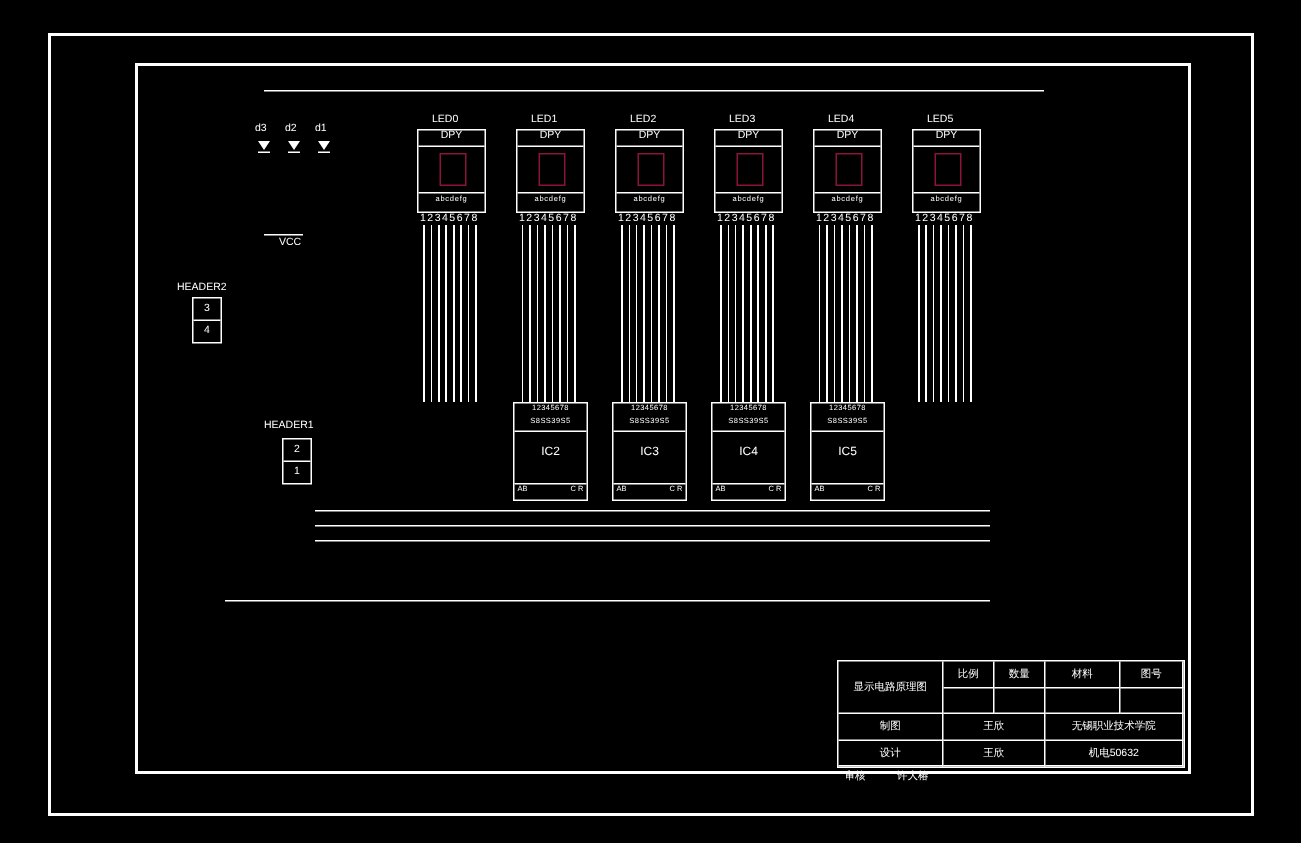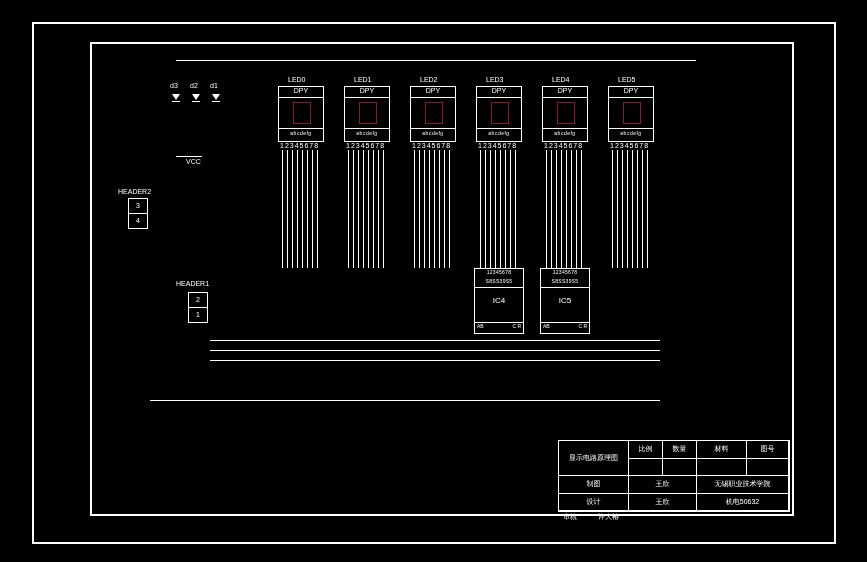--- a/index.html
+++ b/index.html
@@ -128,20 +128,38 @@
   </div>
   <div class="lbl" style="left:610px;top:142px;letter-spacing:1px">12345678</div>
 
   <div class="wire" style="left:282px;top:150px;width:38px;height:118px;background:repeating-linear-gradient(90deg,#fff 0 1px,transparent 1px 5px)"></div>
   <div class="wire" style="left:348px;top:150px;width:38px;height:118px;background:repeating-linear-gradient(90deg,#fff 0 1px,transparent 1px 5px)"></div>
   <div class="wire" style="left:414px;top:150px;width:38px;height:118px;background:repeating-linear-gradient(90deg,#fff 0 1px,transparent 1px 5px)"></div>
   <div class="wire" style="left:480px;top:150px;width:38px;height:118px;background:repeating-linear-gradient(90deg,#fff 0 1px,transparent 1px 5px)"></div>
   <div class="wire" style="left:546px;top:150px;width:38px;height:118px;background:repeating-linear-gradient(90deg,#fff 0 1px,transparent 1px 5px)"></div>
   <div class="wire" style="left:612px;top:150px;width:38px;height:118px;background:repeating-linear-gradient(90deg,#fff 0 1px,transparent 1px 5px)"></div>
 
+  <div class="ic" style="left:342px;top:268px">
+    <div class="pins">12345678</div>
+    <div class="nums">S8SS39S5</div>
+    <div class="body">IC2</div>
+    <div class="bpins">
+        <span>AB</span>
+        <span>C R</span>
+      </div>
+  </div>
+  <div class="ic" style="left:408px;top:268px">
+    <div class="pins">12345678</div>
+    <div class="nums">S8SS39S5</div>
+    <div class="body">IC3</div>
+    <div class="bpins">
+        <span>AB</span>
+        <span>C R</span>
+      </div>
+  </div>
   <div class="ic" style="left:474px;top:268px">
     <div class="pins">12345678</div>
     <div class="nums">S8SS39S5</div>
     <div class="body">IC4</div>
     <div class="bpins">
         <span>AB</span>
         <span>C R</span>
       </div>
   </div>
   <div class="ic" style="left:540px;top:268px">

